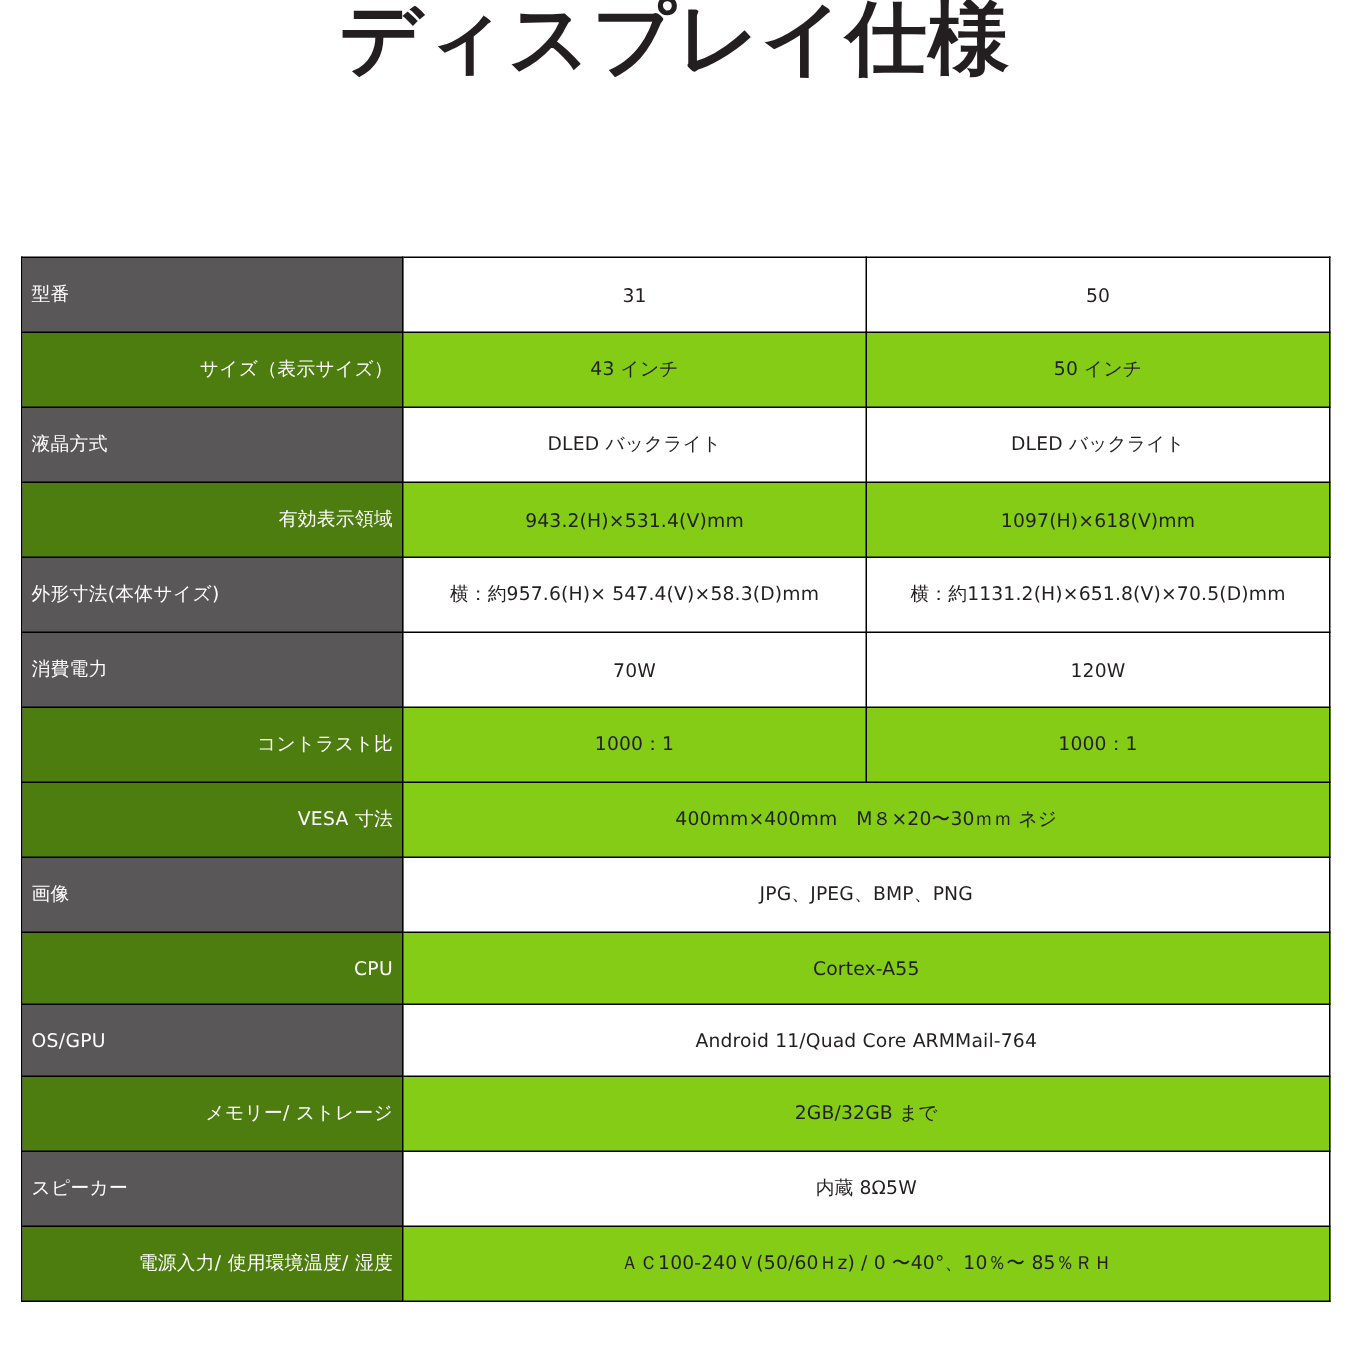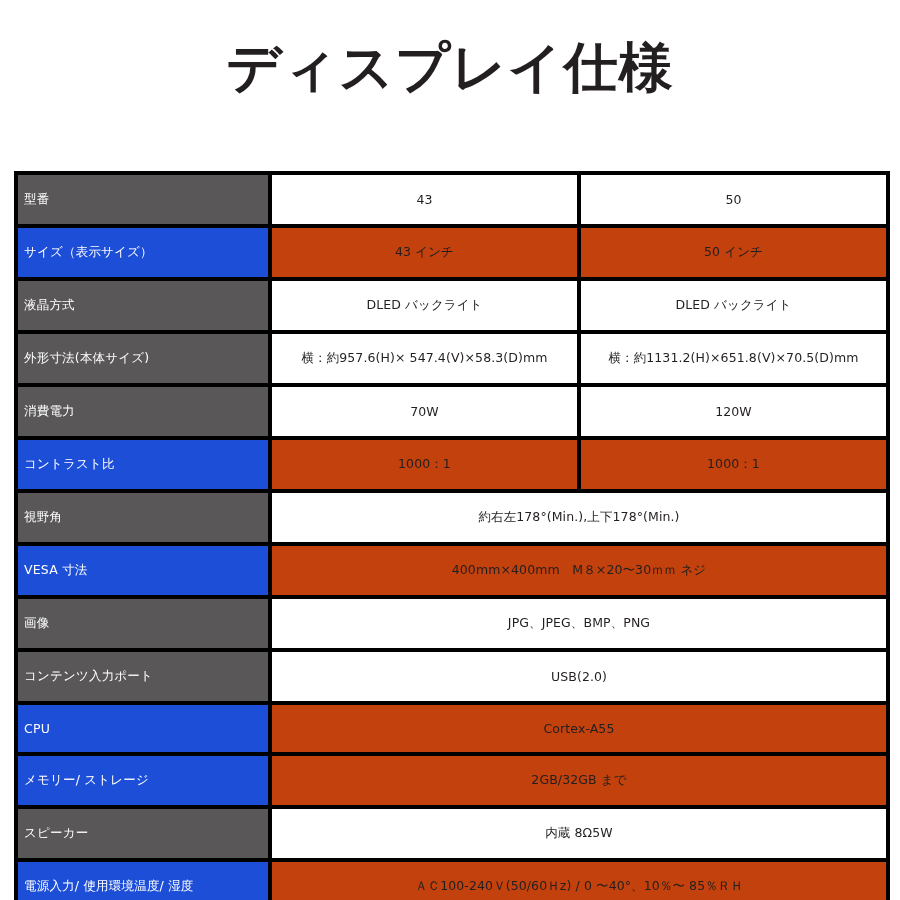--- a/index.html
+++ b/index.html
@@ -19,43 +19,42 @@
     width: 900px;
     height: 900px;
     box-sizing: border-box;
   }
   .page-title {
     font-size: 54px;
     font-weight: 700;
     letter-spacing: 1px;
     color: #231f20;
     text-align: center;
-    padding-top: 36px;
     padding-bottom: 0;
     line-height: 1.15;
     margin: 0;
-    font-family: Liberation Sans, sans-serif;
+    font-family: Liberation Mono, monospace;
   }
   .spec-table-wrap {
     position: absolute;
     left: 14px;
     top: 171px;
     width: 872px;
   }
   table.spec {
     border-collapse: collapse;
     width: 872px;
     table-layout: fixed;
   }
   table.spec col.c-label { width: 254px; }
   table.spec col.c-a { width: 309px; }
   table.spec col.c-b { width: 309px; }
 
   table.spec td {
-    border: 4px solid #000000;
+    border: 1px solid #000000;
     height: 26px;
     font-size: 12.5px;
     vertical-align: middle;
     padding: 16px 6px;
     box-sizing: border-box;
   }
   td.label {
     background: #595758;
     color: #ffffff;
     font-size: 13px;
@@ -63,88 +62,89 @@
     letter-spacing: 0.2px;
     font-family: "DejaVu Sans", "Liberation Sans", sans-serif;
   }
   td.val {
     text-align: center;
     color: #231f20;
     font-family: "DejaVu Sans", "Liberation Sans", sans-serif;
     letter-spacing: 0.1px;
   }
   tr.odd td.val { background: #ffffff; }
-  tr.even td.val { background: #c2410c; }
+  tr.even td.val { background: #84cc16; }
   tr.odd td.label { background: #595758; }
-  tr.even td.label { background: #1d4ed8; }
+  tr.even td.label { background: #4d7c0f; text-align: right; }
 </style>
 </head>
 <body>
 
 <div class="page">
 
   <h1 class="page-title">ディスプレイ仕様</h1>
 
   <div class="spec-table-wrap">
     <table class="spec">
       <colgroup>
         <col class="c-label">
         <col class="c-a">
         <col class="c-b">
       </colgroup>
       <tbody>
           <tr class="odd">
             <td class="label">型番</td>
-            <td class="val">43</td>
+            <td class="val">31</td>
             <td class="val">50</td>
           </tr>
           <tr class="even">
             <td class="label">サイズ（表示サイズ）</td>
             <td class="val">43 インチ</td>
             <td class="val">50 インチ</td>
           </tr>
           <tr class="odd">
             <td class="label">液晶方式</td>
             <td class="val">DLED バックライト</td>
             <td class="val">DLED バックライト</td>
+          </tr>
+          <tr class="even">
+            <td class="label">有効表示領域</td>
+            <td class="val">943.2(H)×531.4(V)mm</td>
+            <td class="val">1097(H)×618(V)mm</td>
           </tr>
           <tr class="odd">
             <td class="label">外形寸法(本体サイズ)</td>
             <td class="val">横：約957.6(H)× 547.4(V)×58.3(D)mm</td>
             <td class="val">横：約1131.2(H)×651.8(V)×70.5(D)mm</td>
           </tr>
           <tr class="odd">
             <td class="label">消費電力</td>
             <td class="val">70W</td>
             <td class="val">120W</td>
           </tr>
           <tr class="even">
             <td class="label">コントラスト比</td>
             <td class="val">1000：1</td>
             <td class="val">1000：1</td>
           </tr>
-          <tr class="odd">
-            <td class="label">視野角</td>
-            <td class="val" colspan="2">約右左178°(Min.),上下178°(Min.)</td>
-          </tr>
           <tr class="even">
             <td class="label">VESA 寸法</td>
             <td class="val" colspan="2">400mm×400mm　M８×20〜30ｍｍ ネジ</td>
           </tr>
           <tr class="odd">
             <td class="label">画像</td>
             <td class="val" colspan="2">JPG、JPEG、BMP、PNG</td>
           </tr>
-          <tr class="odd">
-            <td class="label">コンテンツ入力ポート</td>
-            <td class="val" colspan="2">USB(2.0)</td>
-          </tr>
           <tr class="even">
             <td class="label">CPU</td>
             <td class="val" colspan="2">Cortex-A55</td>
+          </tr>
+          <tr class="odd">
+            <td class="label">OS/GPU</td>
+            <td class="val" colspan="2">Android 11/Quad Core ARMMail-764</td>
           </tr>
           <tr class="even">
             <td class="label">メモリー/ ストレージ</td>
             <td class="val" colspan="2">2GB/32GB まで</td>
           </tr>
           <tr class="odd">
             <td class="label">スピーカー</td>
             <td class="val" colspan="2">内蔵 8Ω5W</td>
           </tr>
           <tr class="even">

